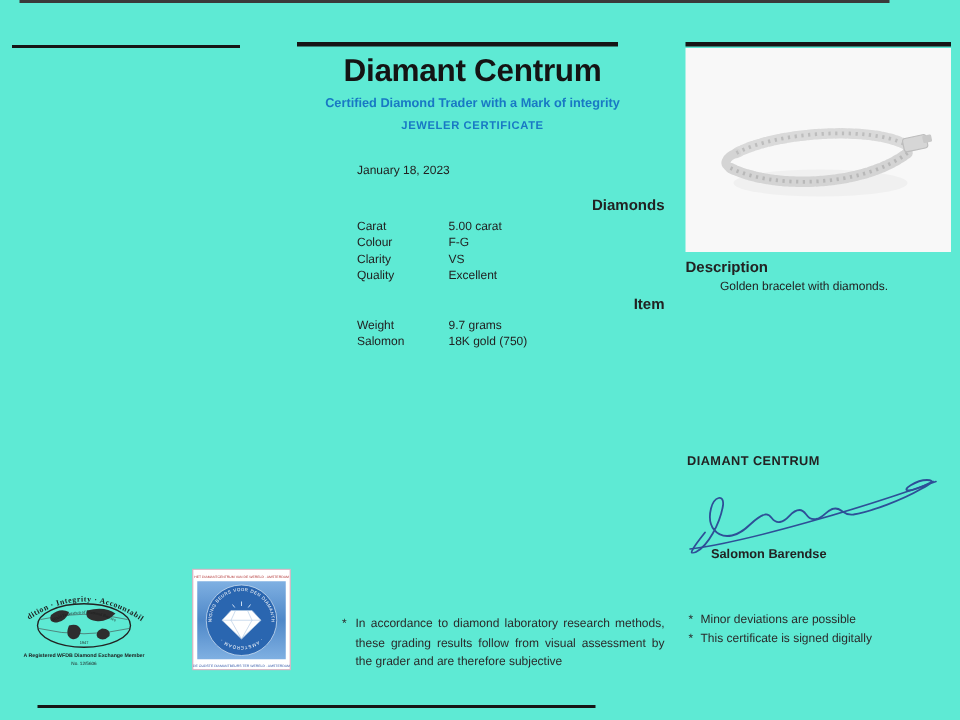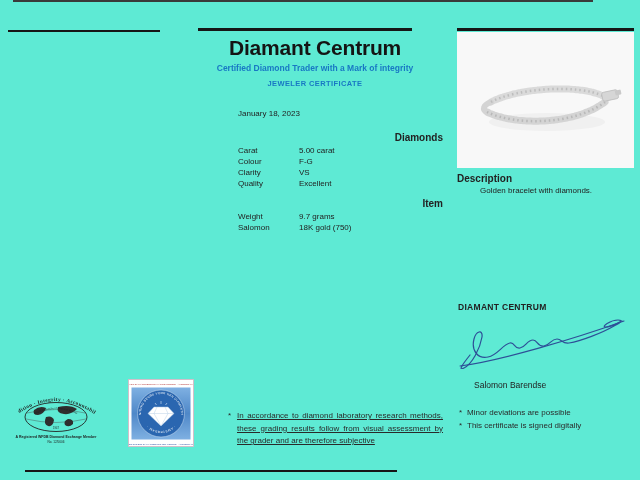--- a/index.html
+++ b/index.html
@@ -21,25 +21,25 @@
   .sec-head{font-weight:bold;font-size:10px;margin-bottom:2px;text-align:right;}
   .spec-row span.lbl{display:inline-block;width:61px;}
   .gap{height:9px;}
 
   .photo{position:absolute;left:457px;top:32px;width:177px;height:136px;background:#f8f8f8;}
   .desc-head{position:absolute;left:457px;top:173px;font-size:10px;font-weight:bold;}
   .desc-text{position:absolute;left:457px;top:186px;font-size:8px;margin-left:23px;}
 
   .sig-company{position:absolute;left:458px;top:302px;font-size:8.5px;font-weight:bold;letter-spacing:0.3px;}
   .sig-svg{position:absolute;left:454px;top:309px;}
-  .sig-name{position:absolute;left:458px;top:380px;font-size:8.5px;font-weight:normal;padding-left:16px;}
+  .sig-name{position:absolute;left:458px;top:364px;font-size:8.5px;font-weight:bold;padding-left:16px;}
 
   .fn-left{position:absolute;left:228px;top:410px;width:215px;display:flex;font-size:8px;line-height:12.5px;color:#2a2a2a;}
   .fn-left .bullet{width:9px;flex:none;}
-  .fn-left .fn-text{flex:1;text-align:justify;text-decoration:underline;}
+  .fn-left .fn-text{flex:1;text-align:justify;}
   .fn-right{position:absolute;left:459px;top:407px;font-size:8px;line-height:12.5px;color:#2a2a2a;}
   .fn-right .fn-item{display:flex;}
   .fn-right .bullet{width:8px;flex:none;}
 
   #seal-wfdb{position:absolute;left:10px;top:386px;}
   #seal-bourse{position:absolute;left:128px;top:379px;}
   #bottombar{left:25px;top:470px;width:372px;height:2px;}
 </style>
 </head>
 <body>

